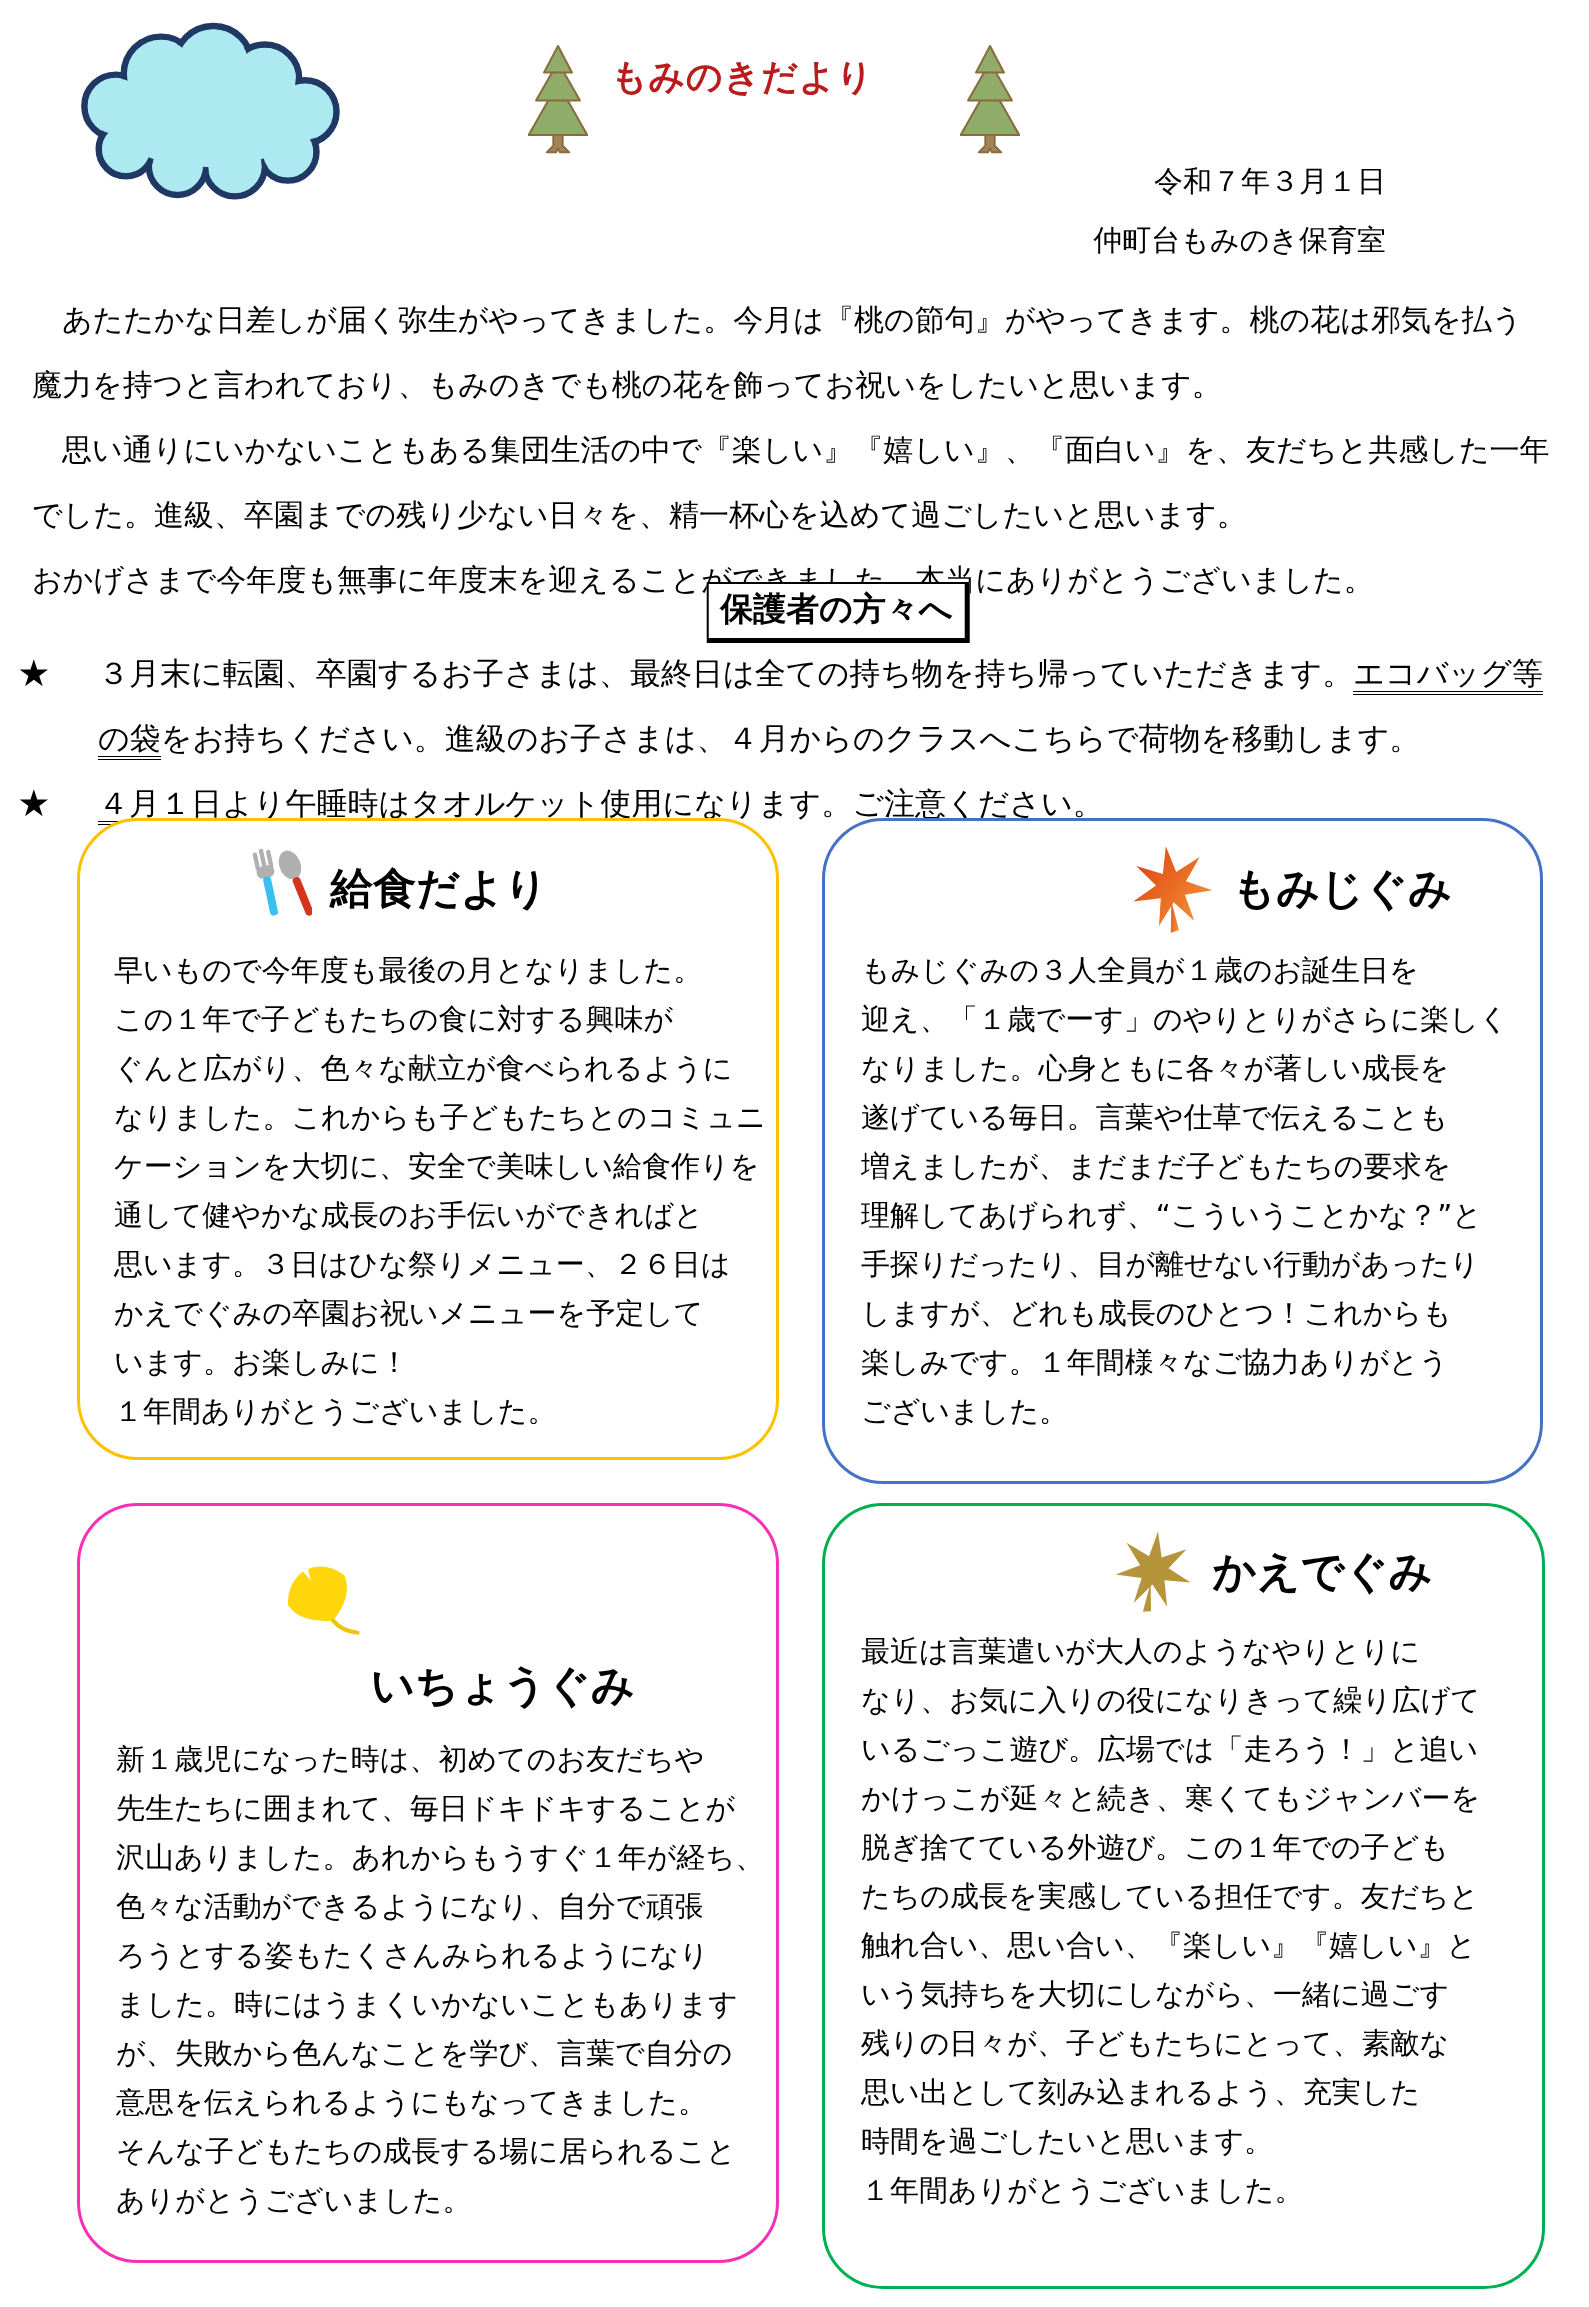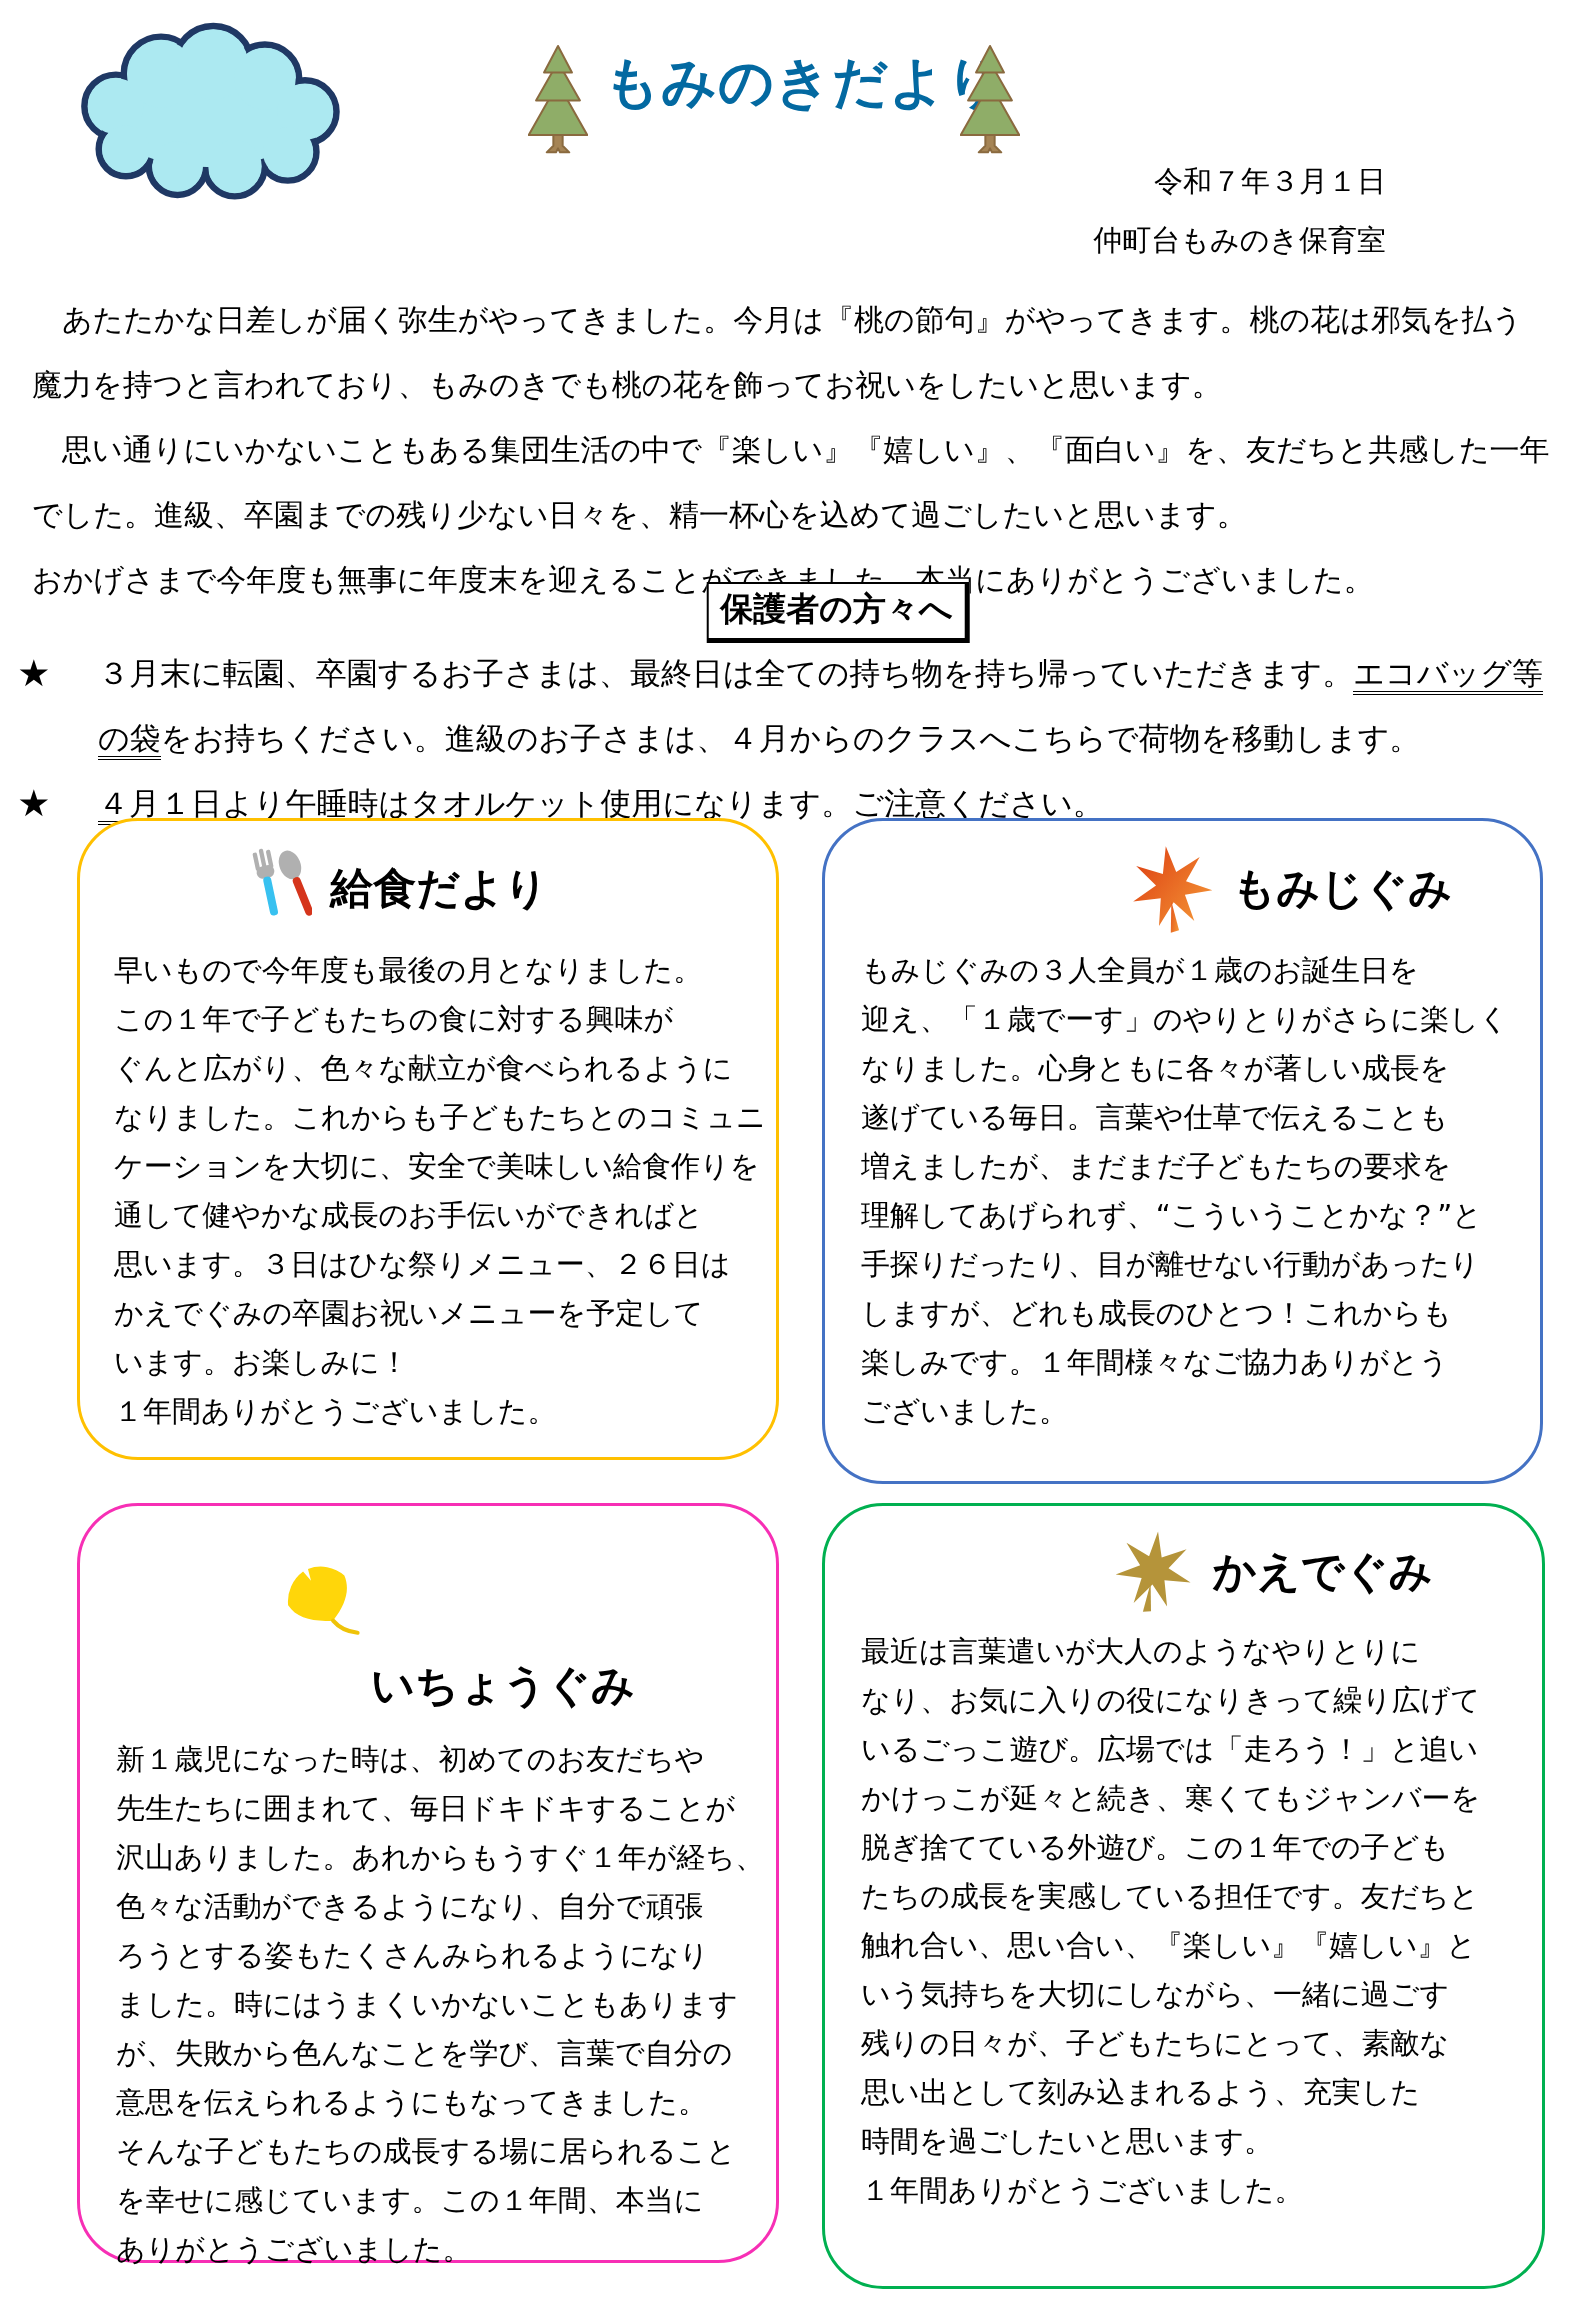--- a/index.html
+++ b/index.html
@@ -16,22 +16,22 @@
   .cloud-wrap svg{position:absolute;left:0;top:0;}
   .cloud-label{
     position:absolute;left:0;top:53px;width:100%;
     text-align:center;font-size:69px;font-weight:bold;
     color:#2E5CA5;letter-spacing:21.5px;text-indent:21.5px;
   }
   .tree{position:absolute;top:42px;}
   .tree-left{left:528px;}
   .tree-right{left:960px;}
   .news-title{
-    position:absolute;left:595px;top:37px;margin:9px;
-    font-size:55px;font-weight:bold;color:#0369a1;letter-spacing:0.7px;
+    position:absolute;left:595px;top:37px;margin:16px;
+    font-size:36px;font-weight:bold;color:#b91c1c;letter-spacing:0.7px;
     white-space:nowrap;
   }
   .date-block{
     position:absolute;top:152px;right:204px;
     text-align:right;font-size:29px;line-height:59px;
   }
   .date-line{white-space:nowrap;}
   
   .intro{position:absolute;left:32px;top:287px;width:1528px;font-size:30px;line-height:65px;}
   .intro-line{white-space:nowrap;}
@@ -219,21 +219,20 @@
     <div class="box-body">
       <div class="bline">新１歳児になった時は、初めてのお友だちや</div>
       <div class="bline">先生たちに囲まれて、毎日ドキドキすることが</div>
       <div class="bline">沢山ありました。あれからもうすぐ１年が経ち、</div>
       <div class="bline">色々な活動ができるようになり、自分で頑張</div>
       <div class="bline">ろうとする姿もたくさんみられるようになり</div>
       <div class="bline">ました。時にはうまくいかないこともあります</div>
       <div class="bline">が、失敗から色んなことを学び、言葉で自分の</div>
       <div class="bline">意思を伝えられるようにもなってきました。</div>
       <div class="bline">そんな子どもたちの成長する場に居られること</div>
-      <div class="bline">を幸せに感じています。この１年間、本当に</div>
       <div class="bline">ありがとうございました。</div>
     </div>
   </section>
 
   <section class="gbox box-kaede">
     <div class="box-header">
       <svg class="icon" width="80" height="88" viewBox="0 0 120 130">
         <g transform="rotate(6 60 62)" fill="#B5943A">
           <path d="M60,4 L69.5,42.2 L105.3,25.8 L81.4,57.1 L116.5,74.9 L77.2,75.7 L85.2,114.3 L60,84 L34.8,114.3 L42.8,75.7 L3.5,74.9 L38.6,57.1 L14.7,25.8 L50.5,42.2 Z"></path>
           <path d="M57,82 L50,126 L62,124 Z"></path>

